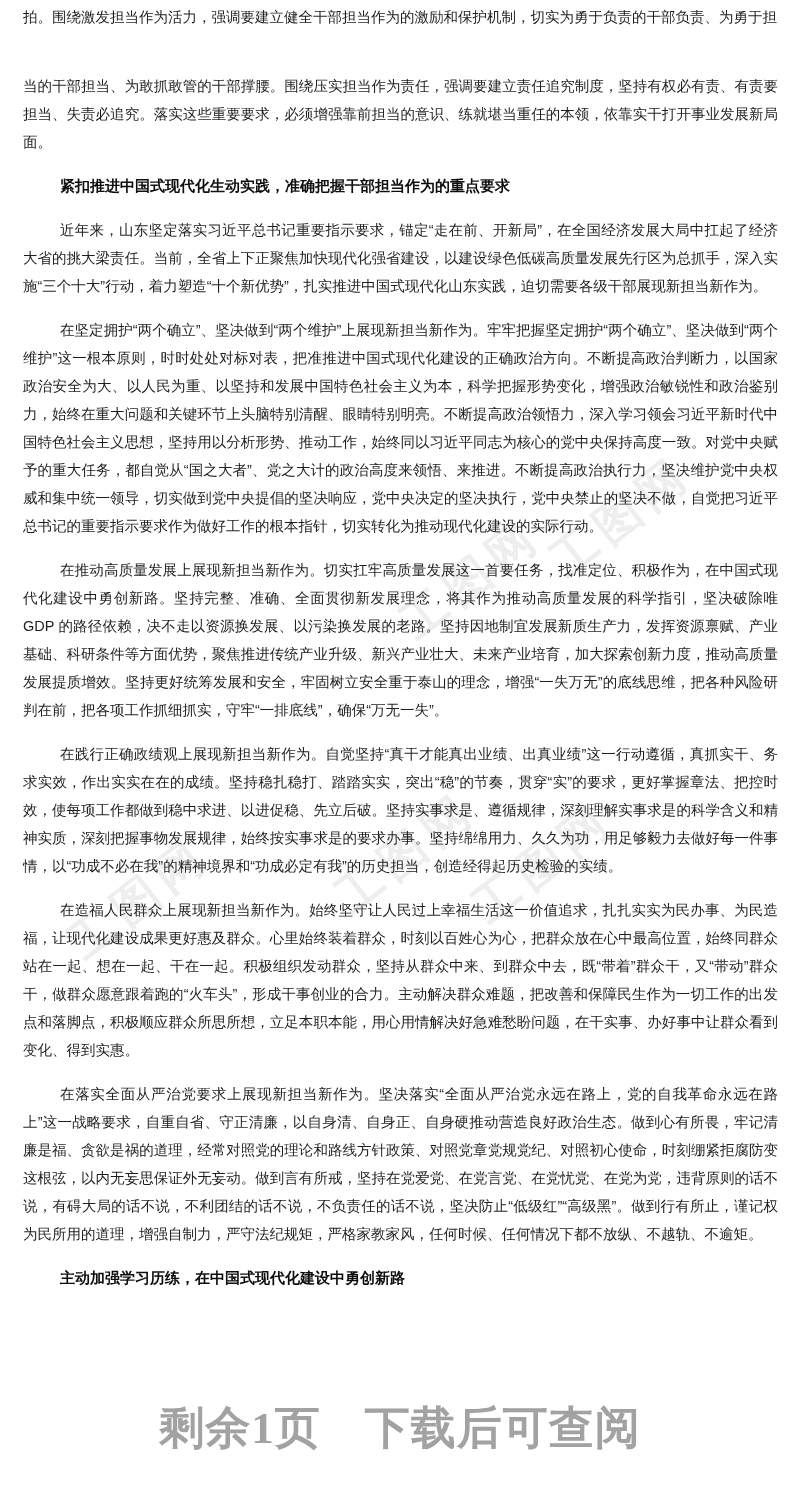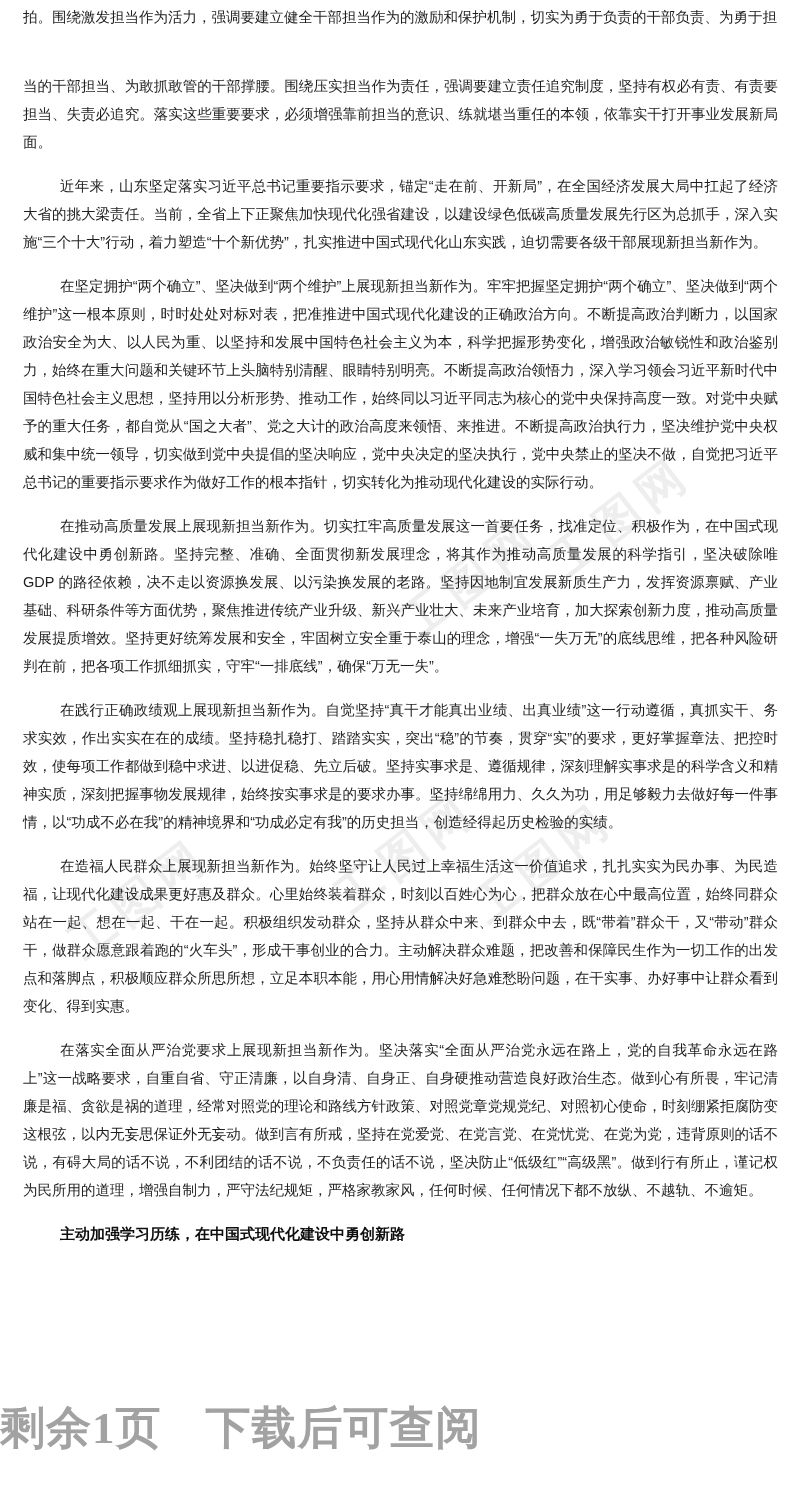--- a/index.html
+++ b/index.html
@@ -36,21 +36,21 @@
     user-select:none;
   }
   .wm1 { left:390px; top:548px; }
   .wm2 { left:540px; top:486px; }
   .wm3 { left:58px;  top:868px; }
   .wm4 { left:325px; top:822px; }
   .wm5 { left:462px; top:832px; }
   
   .banner {
     position:absolute; left:0; top:1403px; width:100%;
-    white-space:nowrap;
+    text-align:center; white-space:nowrap;
     font-family:"Liberation Serif", serif;
     font-weight:700; font-size:45px; line-height:50px;
     color:#a2a2a2; letter-spacing:1px;
   }
   .banner .gap { display:inline-block; width:44px; }
 </style>
 </head>
 <body>
 
 <div class="page">
@@ -60,20 +60,21 @@
     <span class="wm wm2">工图网</span>
     <span class="wm wm3">工图网</span>
     <span class="wm wm4">工图网</span>
     <span class="wm wm5">工图网</span>
   </div>
 
   <div class="content">
     <p class="frag-top">拍。围绕激发担当作为活力，强调要建立健全干部担当作为的激励和保护机制，切实为勇于负责的干部负责、为勇于担</p>
     <p class="frag-cont">当的干部担当、为敢抓敢管的干部撑腰。围绕压实担当作为责任，强调要建立责任追究制度，坚持有权必有责、有责要担当、失责必追究。落实这些重要要求，必须增强靠前担当的意识、练就堪当重任的本领，依靠实干打开事业发展新局面。</p>
 
+    <h2 class="sec-heading">紧扣推进中国式现代化生动实践，准确把握干部担当作为的重点要求</h2>
     <p class="para">近年来，山东坚定落实习近平总书记重要指示要求，锚定“走在前、开新局”，在全国经济发展大局中扛起了经济大省的挑大梁责任。当前，全省上下正聚焦加快现代化强省建设，以建设绿色低碳高质量发展先行区为总抓手，深入实施“三个十大”行动，着力塑造“十个新优势”，扎实推进中国式现代化山东实践，迫切需要各级干部展现新担当新作为。</p>
     <p class="para">在坚定拥护“两个确立”、坚决做到“两个维护”上展现新担当新作为。牢牢把握坚定拥护“两个确立”、坚决做到“两个维护”这一根本原则，时时处处对标对表，把准推进中国式现代化建设的正确政治方向。不断提高政治判断力，以国家政治安全为大、以人民为重、以坚持和发展中国特色社会主义为本，科学把握形势变化，增强政治敏锐性和政治鉴别力，始终在重大问题和关键环节上头脑特别清醒、眼睛特别明亮。不断提高政治领悟力，深入学习领会习近平新时代中国特色社会主义思想，坚持用以分析形势、推动工作，始终同以习近平同志为核心的党中央保持高度一致。对党中央赋予的重大任务，都自觉从“国之大者”、党之大计的政治高度来领悟、来推进。不断提高政治执行力，坚决维护党中央权威和集中统一领导，切实做到党中央提倡的坚决响应，党中央决定的坚决执行，党中央禁止的坚决不做，自觉把习近平总书记的重要指示要求作为做好工作的根本指针，切实转化为推动现代化建设的实际行动。</p>
     <p class="para">在推动高质量发展上展现新担当新作为。切实扛牢高质量发展这一首要任务，找准定位、积极作为，在中国式现代化建设中勇创新路。坚持完整、准确、全面贯彻新发展理念，将其作为推动高质量发展的科学指引，坚决破除唯 GDP 的路径依赖，决不走以资源换发展、以污染换发展的老路。坚持因地制宜发展新质生产力，发挥资源禀赋、产业基础、科研条件等方面优势，聚焦推进传统产业升级、新兴产业壮大、未来产业培育，加大探索创新力度，推动高质量发展提质增效。坚持更好统筹发展和安全，牢固树立安全重于泰山的理念，增强“一失万无”的底线思维，把各种风险研判在前，把各项工作抓细抓实，守牢“一排底线”，确保“万无一失”。</p>
     <p class="para">在践行正确政绩观上展现新担当新作为。自觉坚持“真干才能真出业绩、出真业绩”这一行动遵循，真抓实干、务求实效，作出实实在在的成绩。坚持稳扎稳打、踏踏实实，突出“稳”的节奏，贯穿“实”的要求，更好掌握章法、把控时效，使每项工作都做到稳中求进、以进促稳、先立后破。坚持实事求是、遵循规律，深刻理解实事求是的科学含义和精神实质，深刻把握事物发展规律，始终按实事求是的要求办事。坚持绵绵用力、久久为功，用足够毅力去做好每一件事情，以“功成不必在我”的精神境界和“功成必定有我”的历史担当，创造经得起历史检验的实绩。</p>
     <p class="para">在造福人民群众上展现新担当新作为。始终坚守让人民过上幸福生活这一价值追求，扎扎实实为民办事、为民造福，让现代化建设成果更好惠及群众。心里始终装着群众，时刻以百姓心为心，把群众放在心中最高位置，始终同群众站在一起、想在一起、干在一起。积极组织发动群众，坚持从群众中来、到群众中去，既“带着”群众干，又“带动”群众干，做群众愿意跟着跑的“火车头”，形成干事创业的合力。主动解决群众难题，把改善和保障民生作为一切工作的出发点和落脚点，积极顺应群众所思所想，立足本职本能，用心用情解决好急难愁盼问题，在干实事、办好事中让群众看到变化、得到实惠。</p>
     <p class="para">在落实全面从严治党要求上展现新担当新作为。坚决落实“全面从严治党永远在路上，党的自我革命永远在路上”这一战略要求，自重自省、守正清廉，以自身清、自身正、自身硬推动营造良好政治生态。做到心有所畏，牢记清廉是福、贪欲是祸的道理，经常对照党的理论和路线方针政策、对照党章党规党纪、对照初心使命，时刻绷紧拒腐防变这根弦，以内无妄思保证外无妄动。做到言有所戒，坚持在党爱党、在党言党、在党忧党、在党为党，违背原则的话不说，有碍大局的话不说，不利团结的话不说，不负责任的话不说，坚决防止“低级红”“高级黑”。做到行有所止，谨记权为民所用的道理，增强自制力，严守法纪规矩，严格家教家风，任何时候、任何情况下都不放纵、不越轨、不逾矩。</p>
     <h2 class="sec-heading">主动加强学习历练，在中国式现代化建设中勇创新路</h2>
   </div>
 
   <div class="banner">

